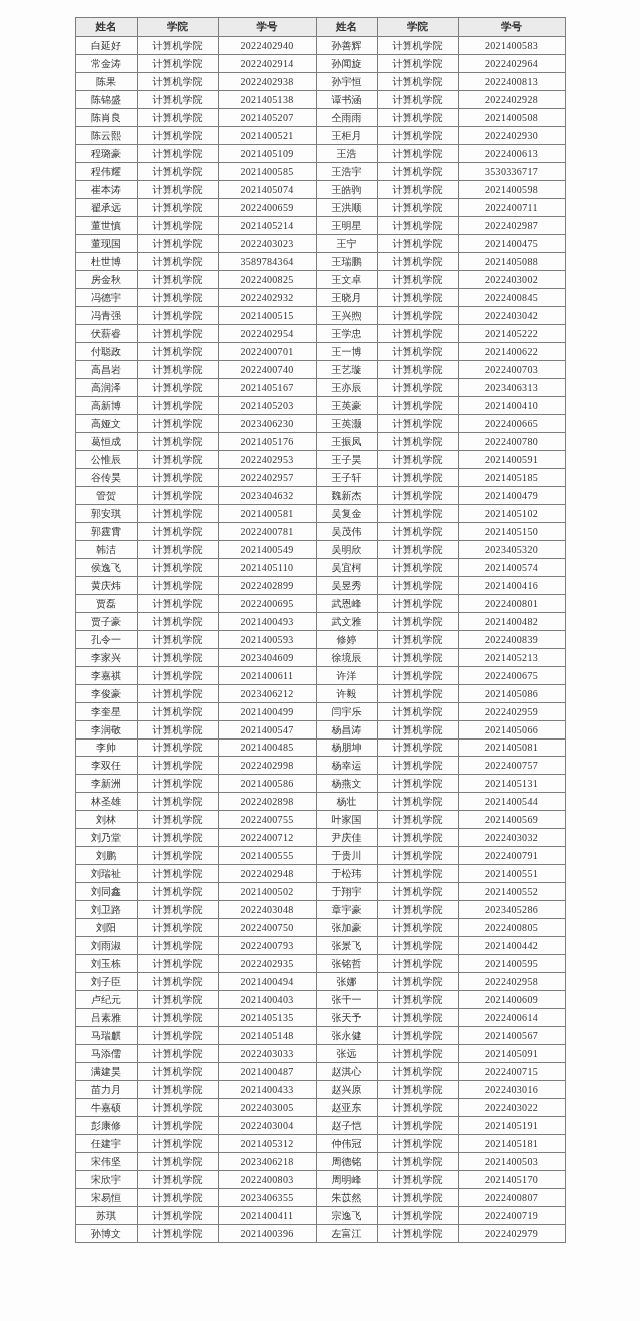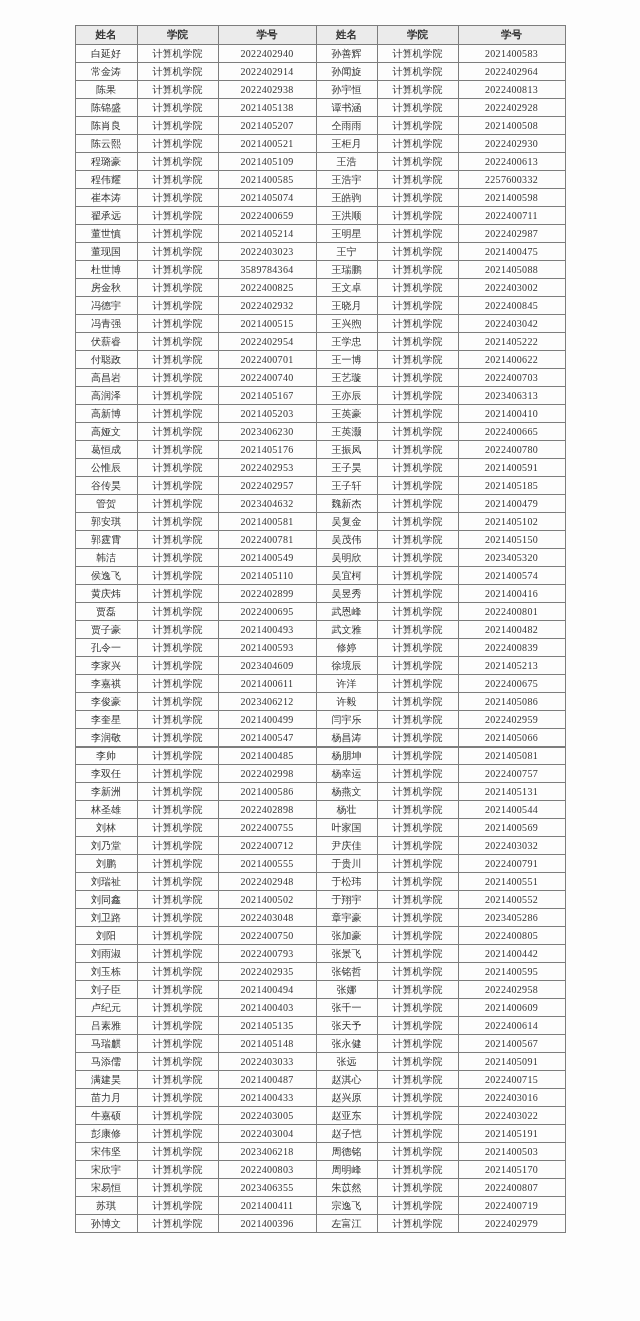--- a/index.html
+++ b/index.html
@@ -13,21 +13,21 @@
     margin: 0;
     padding: 0;
     background: var(--page-bg);
     font-family: "Liberation Serif", "DejaVu Serif", serif;
     color: var(--text-color);
   }
   .page {
     width: 588px;
     height: 1321px;
     margin: 0 auto;
-    padding-top: 25px;
+    padding-top: 17px;
     background: var(--page-bg);
   }
   table.roster {
     width: 490px;
     margin: 0 auto;
     border-collapse: collapse;
     table-layout: fixed;
     font-size: 10px;
   }
   table.roster col.c-name  { width: 62px; }
@@ -138,21 +138,21 @@
     <td>王浩</td>
     <td>计算机学院</td>
     <td class="id-cell">2022400613</td>
   </tr>
         <tr>
     <td>程伟耀</td>
     <td>计算机学院</td>
     <td class="id-cell">2021400585</td>
     <td>王浩宇</td>
     <td>计算机学院</td>
-    <td class="id-cell">2257600332</td>
+    <td class="id-cell">3530336717</td>
   </tr>
         <tr>
     <td>崔本涛</td>
     <td>计算机学院</td>
     <td class="id-cell">2021405074</td>
     <td>王皓驹</td>
     <td>计算机学院</td>
     <td class="id-cell">2021400598</td>
   </tr>
         <tr>
@@ -563,20 +563,28 @@
     <td>计算机学院</td>
     <td class="id-cell">2022403022</td>
   </tr>
         <tr>
     <td>彭康修</td>
     <td>计算机学院</td>
     <td class="id-cell">2022403004</td>
     <td>赵子恺</td>
     <td>计算机学院</td>
     <td class="id-cell">2021405191</td>
+  </tr>
+        <tr>
+    <td>任建宇</td>
+    <td>计算机学院</td>
+    <td class="id-cell">2021405312</td>
+    <td>仲伟冠</td>
+    <td>计算机学院</td>
+    <td class="id-cell">2021405181</td>
   </tr>
         <tr>
     <td>宋伟坚</td>
     <td>计算机学院</td>
     <td class="id-cell">2023406218</td>
     <td>周德铭</td>
     <td>计算机学院</td>
     <td class="id-cell">2021400503</td>
   </tr>
         <tr>

